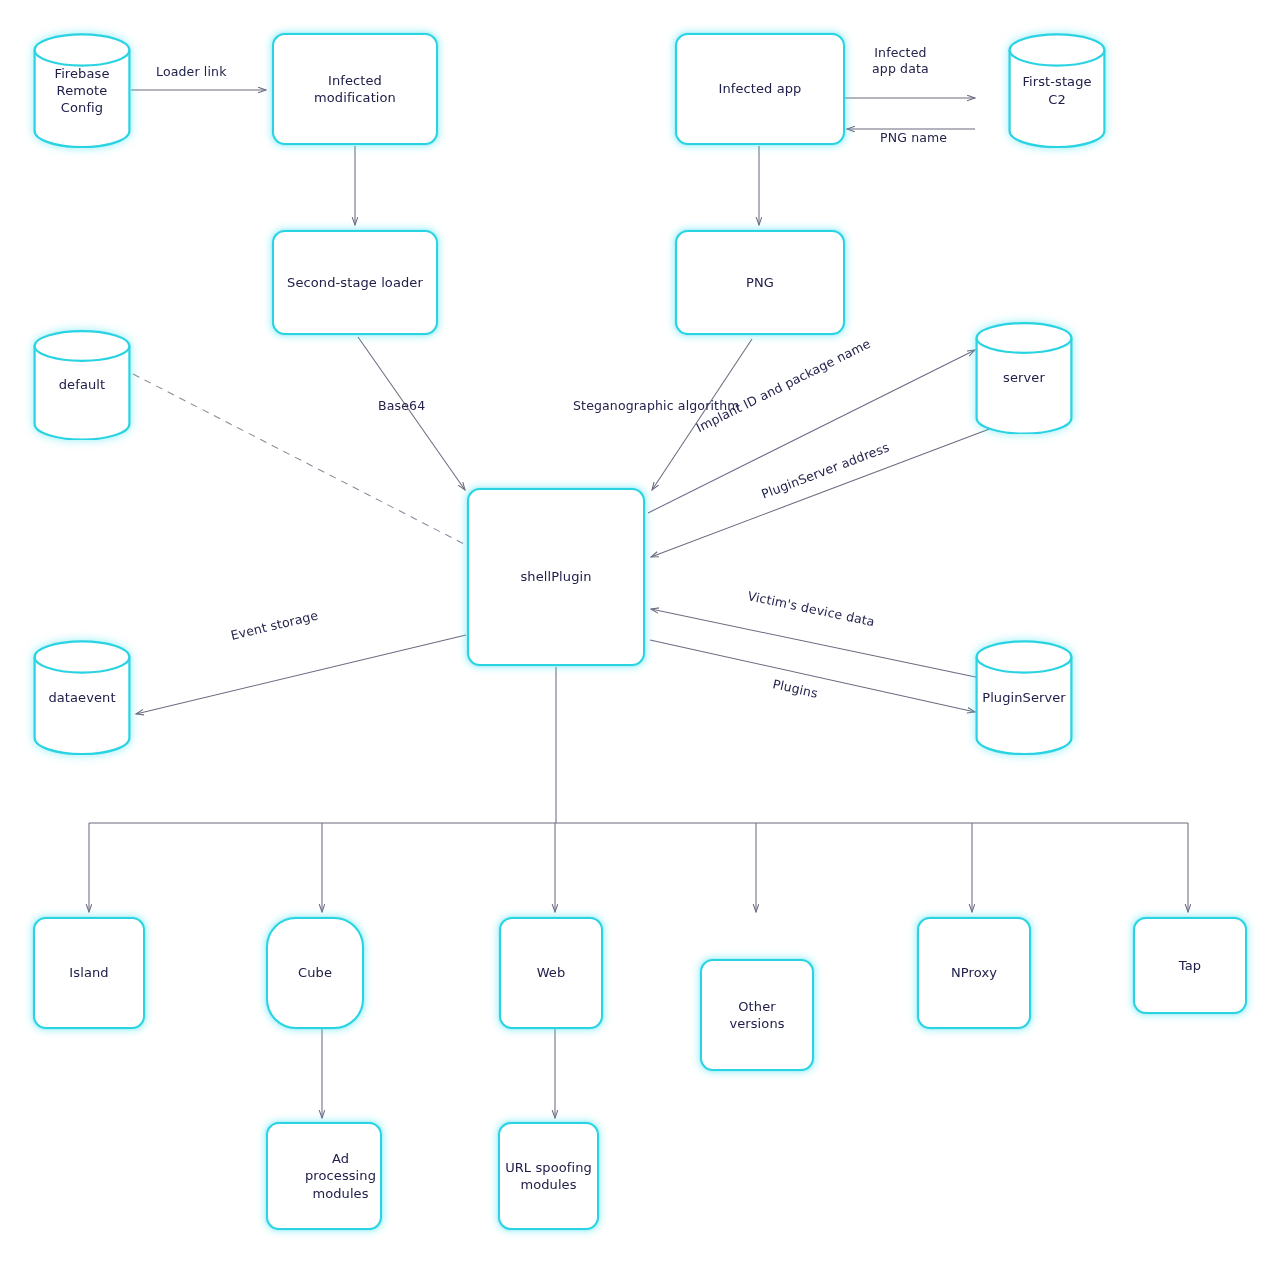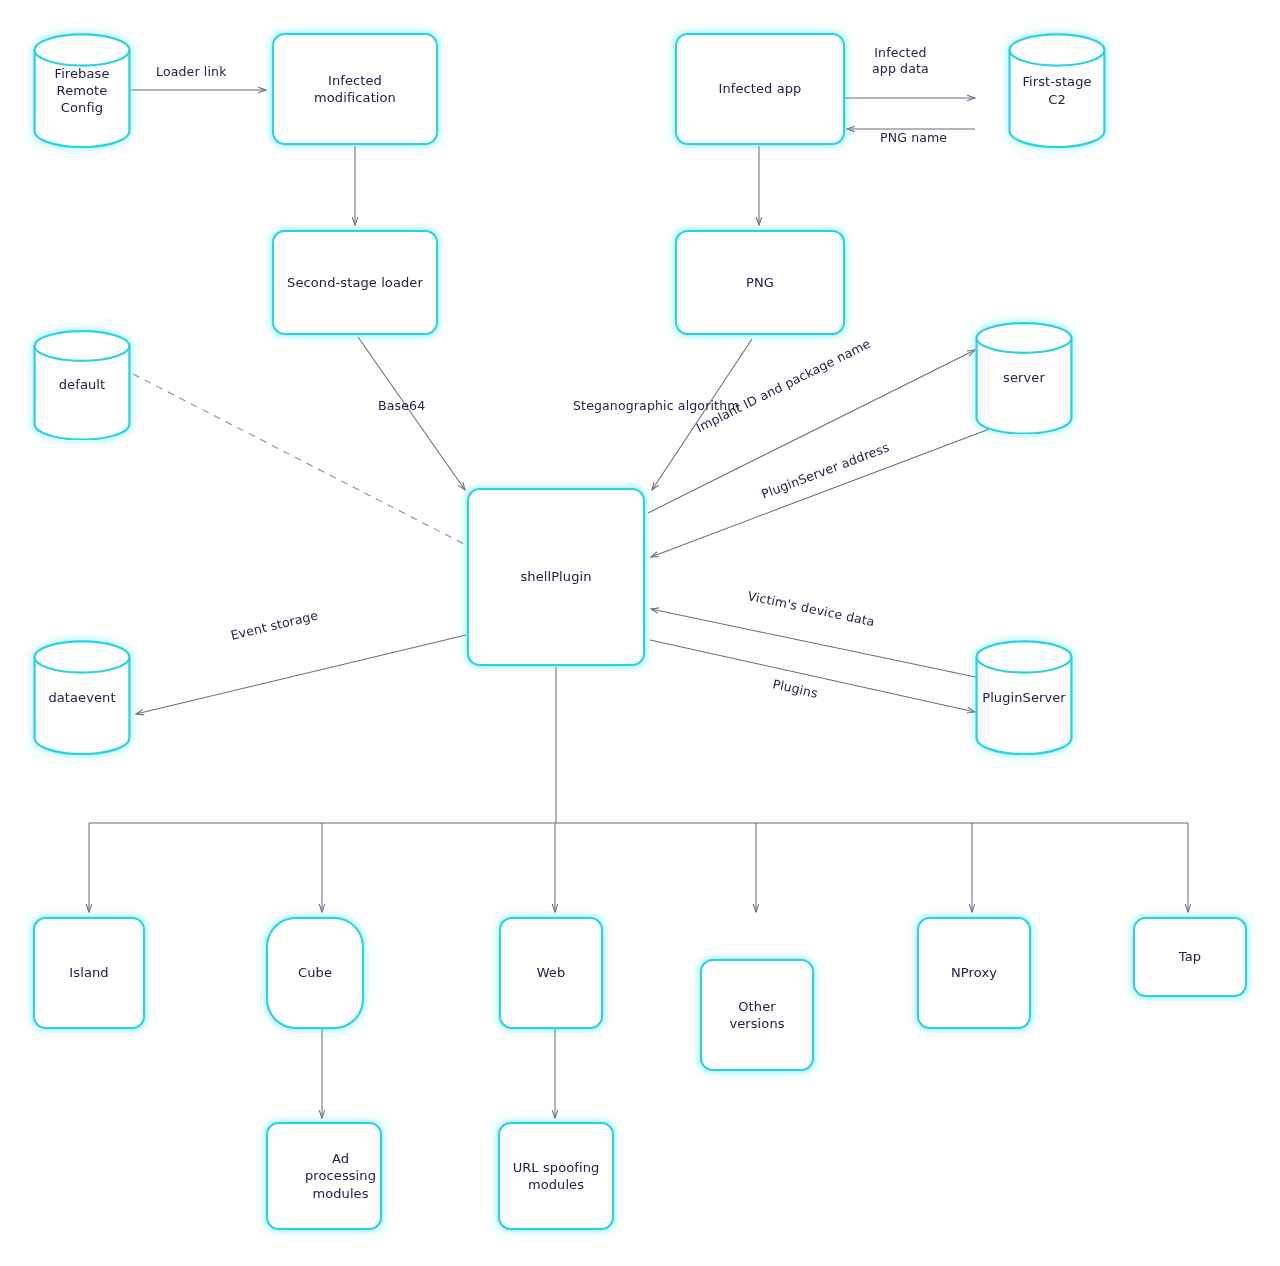--- a/index.html
+++ b/index.html
@@ -223,29 +223,29 @@
   <div class="node box" style="left:499px;top:917px;width:104px;height:112px;">
     <span class="lbl">Web</span>
   </div>
   <div class="node box" style="left:700px;top:917px;width:114px;height:112px;margin-top:42px;">
     <span class="lbl">Other
 versions</span>
   </div>
   <div class="node box" style="left:917px;top:917px;width:114px;height:112px;">
     <span class="lbl">NProxy</span>
   </div>
-  <div class="node box" style="left:1133px;top:917px;width:114px;height:80px;">
+  <div class="node box" style="left:1133px;top:917px;width:114px;height:97px;">
     <span class="lbl">Tap</span>
   </div>
 
   <div class="node box" style="left:266px;top:1122px;width:116px;height:108px;padding-left:33px;">
     <span class="lbl">Ad processing
 modules</span>
   </div>
-  <div class="node box" style="left:498px;top:1122px;width:116px;height:108px;">
+  <div class="node box" style="left:498px;top:1122px;width:101px;height:108px;">
     <span class="lbl">URL spoofing
 modules</span>
   </div>
 
   <div class="elabel" style="left:156px;top:64px;">Loader link</div>
 
   <div class="elabel multi" style="left:872px;top:45px;">Infected
 app data</div>
 
   <div class="elabel" style="left:880px;top:130px;">PNG name</div>

